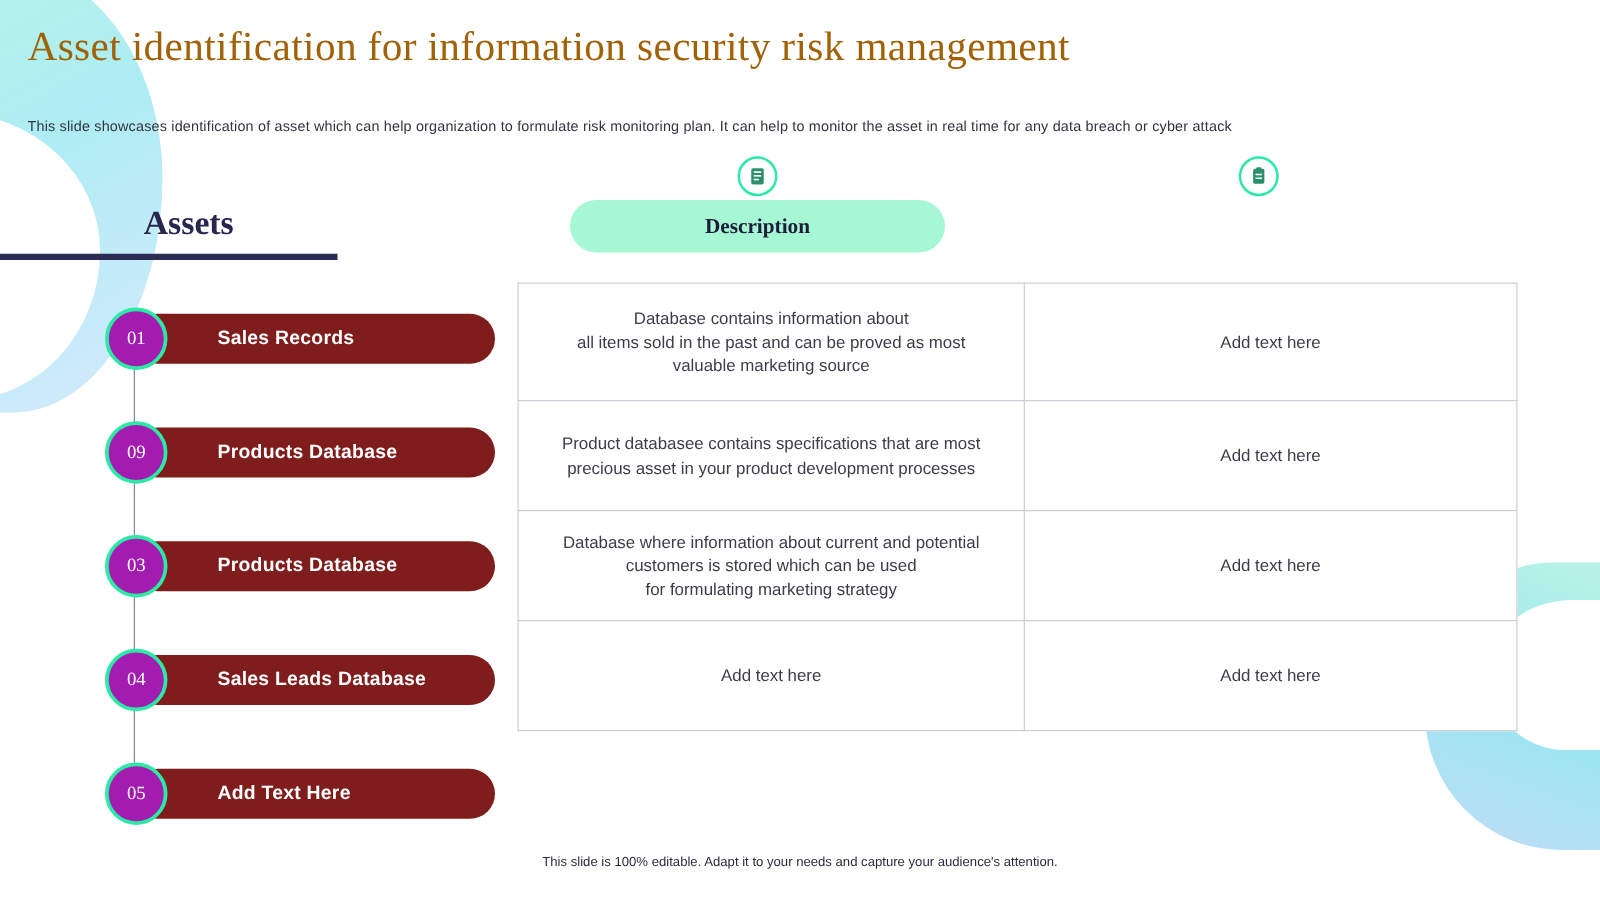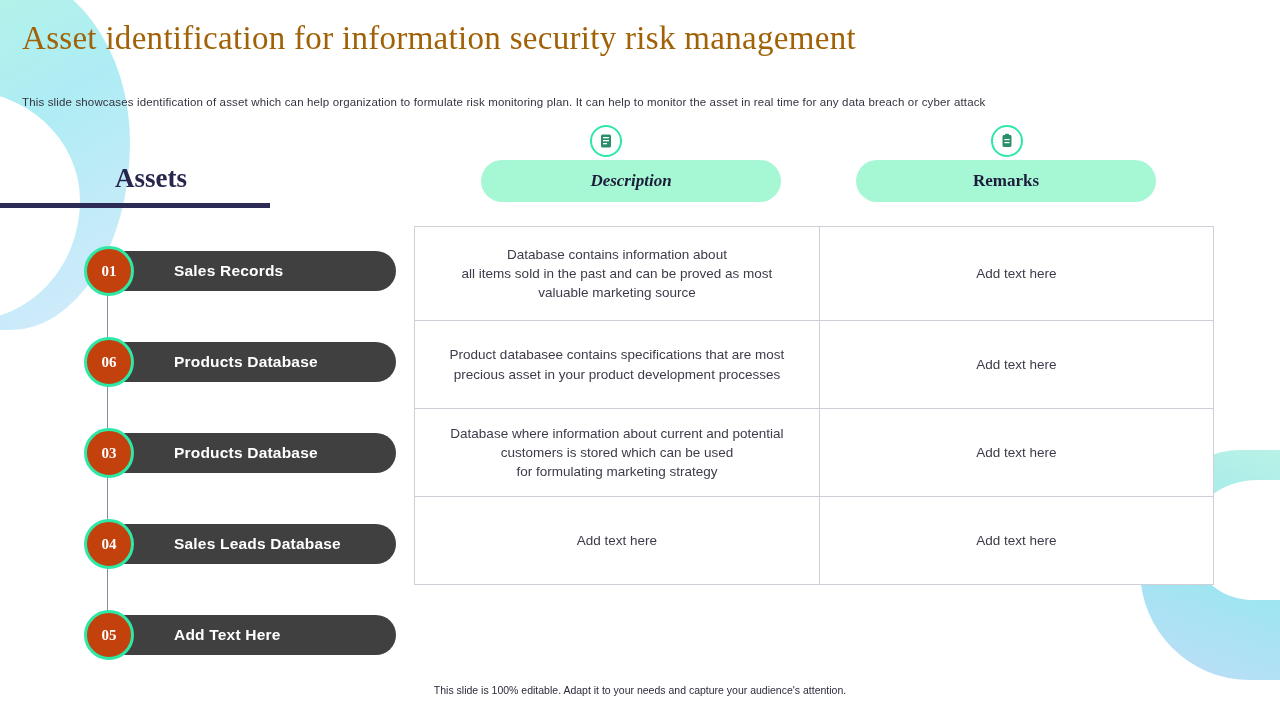--- a/index.html
+++ b/index.html
@@ -77,50 +77,50 @@
     width: 1px; height: 330px; background: #8b8ba0;
   }
 
   .asset-row {
     position: absolute; left: 84px;
     width: 312px; height: 40px;
   }
   .asset-pill {
     position: absolute; left: 22px; top: 0;
     width: 290px; height: 40px;
-    background: #404040;
+    background: #7f1d1d;
     border-radius: 20px;
     display: flex; align-items: center;
   }
   .asset-label {
     margin-left: 68px;
     color: #ffffff; font-size: 15.5px; font-weight: bold;
     letter-spacing: .2px;
   }
   .asset-num {
     position: absolute; left: 0; top: -5px;
     width: 50px; height: 50px;
-    background: #c2410c; border: 3px solid #2ee8a5;
+    background: #a21caf; border: 3px solid #2ee8a5;
     border-radius: 50%;
     display: flex; align-items: center; justify-content: center;
-    color: #ffffff; font-size: 15px; font-weight: bold;
+    color: #ffffff; font-size: 15px; font-weight: normal;
     font-family: "Liberation Serif", serif;
   }
 
   
   .head-pill {
     position: absolute;
     height: 42px;
     background: #a6f7d4;
     border-radius: 21px;
     display: flex; align-items: center; justify-content: center;
     font-family: "Liberation Serif", serif;
     font-weight: bold; font-size: 17px; color: #1d1d3a;
   }
-  .head-pill.desc { left: 481px; top: 160px; width: 300px; font-style: italic; }
+  .head-pill.desc { left: 456px; top: 160px; width: 300px; }
   .head-pill.rem  { left: 856px; top: 160px; width: 300px; }
 
   .head-icon {
     position: absolute;
     width: 32px; height: 32px;
     border-radius: 50%;
     background: #ffffff;
     border: 2px solid #2ee8a5;
     display: flex; align-items: center; justify-content: center;
   }
@@ -176,21 +176,21 @@
     <div class="asset-pill">
       <span class="asset-label">Sales Records</span>
     </div>
     <div class="asset-num">01</div>
   </div>
 
   <div class="asset-row" style="top:342px;">
     <div class="asset-pill">
       <span class="asset-label">Products Database</span>
     </div>
-    <div class="asset-num">06</div>
+    <div class="asset-num">09</div>
   </div>
 
   <div class="asset-row" style="top:433px;">
     <div class="asset-pill">
       <span class="asset-label">Products Database</span>
     </div>
     <div class="asset-num">03</div>
   </div>
 
   <div class="asset-row" style="top:524px;">
@@ -218,21 +218,20 @@
   <div class="head-icon rem">
     <svg width="16" height="16" viewBox="0 0 16 16">
       <rect x="3.5" y="2" width="9" height="12" rx="1.4" fill="#2b8f6a"></rect>
       <rect x="6" y="0.8" width="4" height="2.6" rx="0.8" fill="#2b8f6a"></rect>
       <rect x="5.4" y="6" width="5.2" height="1.2" fill="#ffffff"></rect>
       <rect x="5.4" y="9" width="5.2" height="1.2" fill="#ffffff"></rect>
     </svg>
   </div>
 
   <div class="head-pill desc">Description</div>
-  <div class="head-pill rem">Remarks</div>
 
   <table class="table">
     <tbody>
       <tr style="height:94px;">
         <td class="col-desc">Database contains information  about<br>all items sold in the past and can be proved as most<br>valuable  marketing source</td>
         <td class="col-rem">Add text here</td>
       </tr>
       <tr style="height:88px;">
         <td class="col-desc">Product databasee contains specifications that are most<br>precious asset in your product development  processes</td>
         <td class="col-rem">Add text here</td>

